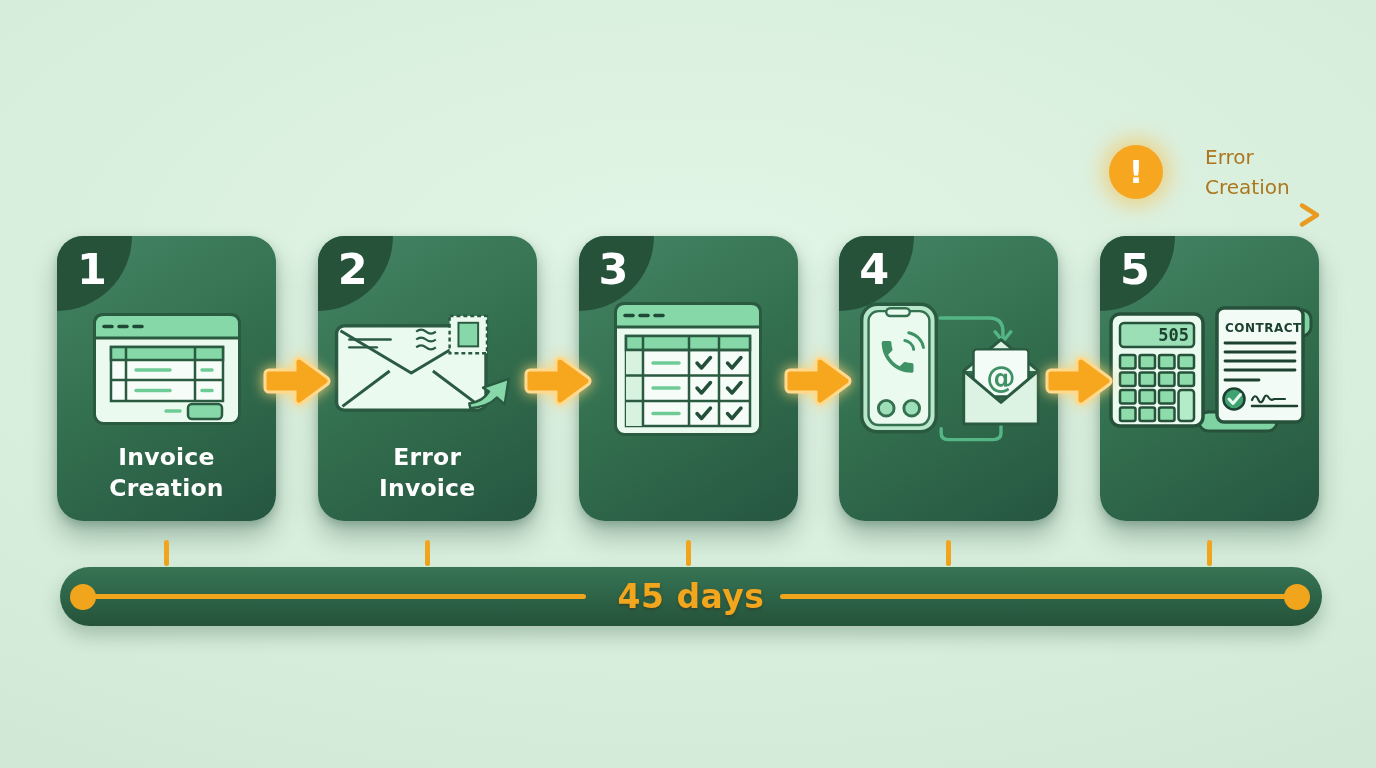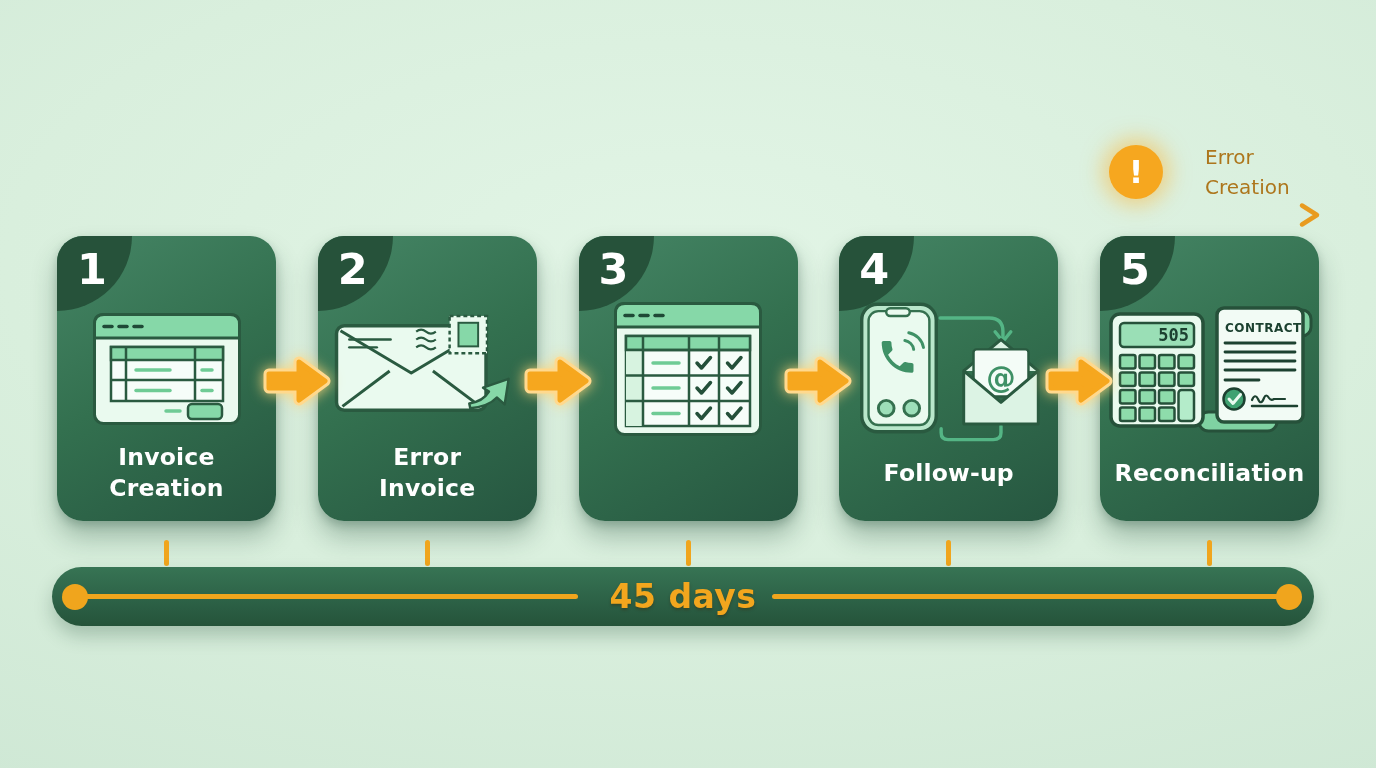--- a/index.html
+++ b/index.html
@@ -17,21 +17,21 @@
   .label{position:absolute;left:0;right:0;top:204px;height:66px;display:flex;align-items:center;justify-content:center;
     color:#ffffff;font-size:23.5px;font-weight:700;line-height:31px;text-align:center;white-space:pre-line;letter-spacing:.2px;}
 
   
   .flow-arrow{position:absolute;top:351px;width:76px;height:60px;filter:drop-shadow(0 0 7px rgba(255,214,120,.95));}
   .fa1{left:259px}.fa2{left:520px}.fa3{left:780px}.fa4{left:1041px}
 
   
   .tick{position:absolute;top:540px;width:4.5px;height:26px;border-radius:3px;background:#f0a51d;}
   .t1{left:164px}.t2{left:425px}.t3{left:686px}.t4{left:946px}.t5{left:1207px}
-  .bar{position:absolute;left:52px;top:567px;width:1262px;height:59px;border-radius:30px;
+  .bar{position:absolute;left:60px;top:567px;width:1262px;height:59px;border-radius:30px;
     background:linear-gradient(180deg,#377454 0%,#2a5d43 70%,#255339 100%);
     box-shadow:0 10px 18px rgba(23,66,45,.25);}
   .bar-line{position:absolute;top:27px;height:4.5px;border-radius:3px;background:#f0a51d;}
   .line-left{left:23px;width:503px;}
   .line-right{left:720px;width:517px;}
   .bar-dot{position:absolute;top:16.5px;width:26px;height:26px;border-radius:50%;background:#f0a51d;}
   .dot-left{left:10px}.dot-right{left:1224px}
   .duration{position:absolute;left:0;right:0;top:0;height:59px;display:flex;align-items:center;justify-content:center;
     color:#f2a61e;font-size:33px;font-weight:800;letter-spacing:.5px;text-shadow:0 2px 3px rgba(60,30,0,.35);}
 
@@ -189,21 +189,20 @@
               <path d="M64 39 a19 19 0 0 1 15 15"></path>
           </g>
           <circle cx="41" cy="116" r="8" fill="#9ddfb9" stroke="#35704f" stroke-width="3"></circle>
           <circle cx="67" cy="116" r="8" fill="#9ddfb9" stroke="#35704f" stroke-width="3"></circle>
           <path d="M120 78 L158 46 L196 78" fill="#dcf3e4" stroke="#2a5a40" stroke-width="3" stroke-linejoin="round"></path>
           <rect x="130" y="56" width="56" height="48" rx="3" fill="#f4fcf7" stroke="#2a5a40" stroke-width="2.5"></rect>
           <text x="158" y="95" text-anchor="middle" font-size="30" font-weight="bold" fill="#3f9166">@</text>
           <path d="M120 78 L158 110 L196 78 L196 132 L120 132 Z" fill="#dcf3e4" stroke="#2a5a40" stroke-width="3" stroke-linejoin="round"></path>
         </svg>
       </div>
-      <div class="label">Follow-up</div>
     </div>
 
     <div class="card">
       <div class="corner"></div>
       <div class="num">5</div>
       <div class="icon-wrap">
         <svg width="206" height="142" viewBox="0 0 206 142">
           <rect x="180" y="12" width="24" height="26" rx="9" fill="#7fd2a2" stroke="#26513a" stroke-width="3"></rect>
           <rect x="92" y="114" width="78" height="19" rx="9.5" fill="#7fd2a2" stroke="#26513a" stroke-width="3"></rect>
           <rect x="110" y="10" width="86" height="114" rx="7" fill="#f2fbf5" stroke="#26513a" stroke-width="3.5"></rect>
@@ -234,21 +233,20 @@
             <rect x="13" y="92" width="15.5" height="13.5" rx="2"></rect>
               <rect x="32.5" y="92" width="15.5" height="13.5" rx="2"></rect>
             <rect x="52" y="92" width="15.5" height="13.5" rx="2"></rect>
             <rect x="13" y="109.5" width="15.5" height="13.5" rx="2"></rect>
               <rect x="32.5" y="109.5" width="15.5" height="13.5" rx="2"></rect>
             <rect x="52" y="109.5" width="15.5" height="13.5" rx="2"></rect>
             <rect x="71.5" y="92" width="15.5" height="31" rx="3" fill="#b4ecca"></rect>
           </g>
         </svg>
       </div>
-      <div class="label">Reconciliation</div>
     </div>
   </div>
 
   <svg class="flow-arrow fa1" viewBox="0 0 76 60">
     <path d="M10 23 H40 V11 L66 30 L40 49 V37 H10 Z" fill="#f6a71e" stroke="#ffd98e" stroke-width="11" stroke-linejoin="round" stroke-linecap="round"></path>
     <path d="M10 23 H40 V11 L66 30 L40 49 V37 H10 Z" fill="#f6a71e" stroke="#f6a71e" stroke-width="5" stroke-linejoin="round"></path>
   </svg>
   <svg class="flow-arrow fa2" viewBox="0 0 76 60">
     <path d="M10 23 H40 V11 L66 30 L40 49 V37 H10 Z" fill="#f6a71e" stroke="#ffd98e" stroke-width="11" stroke-linejoin="round" stroke-linecap="round"></path>
     <path d="M10 23 H40 V11 L66 30 L40 49 V37 H10 Z" fill="#f6a71e" stroke="#f6a71e" stroke-width="5" stroke-linejoin="round"></path>

